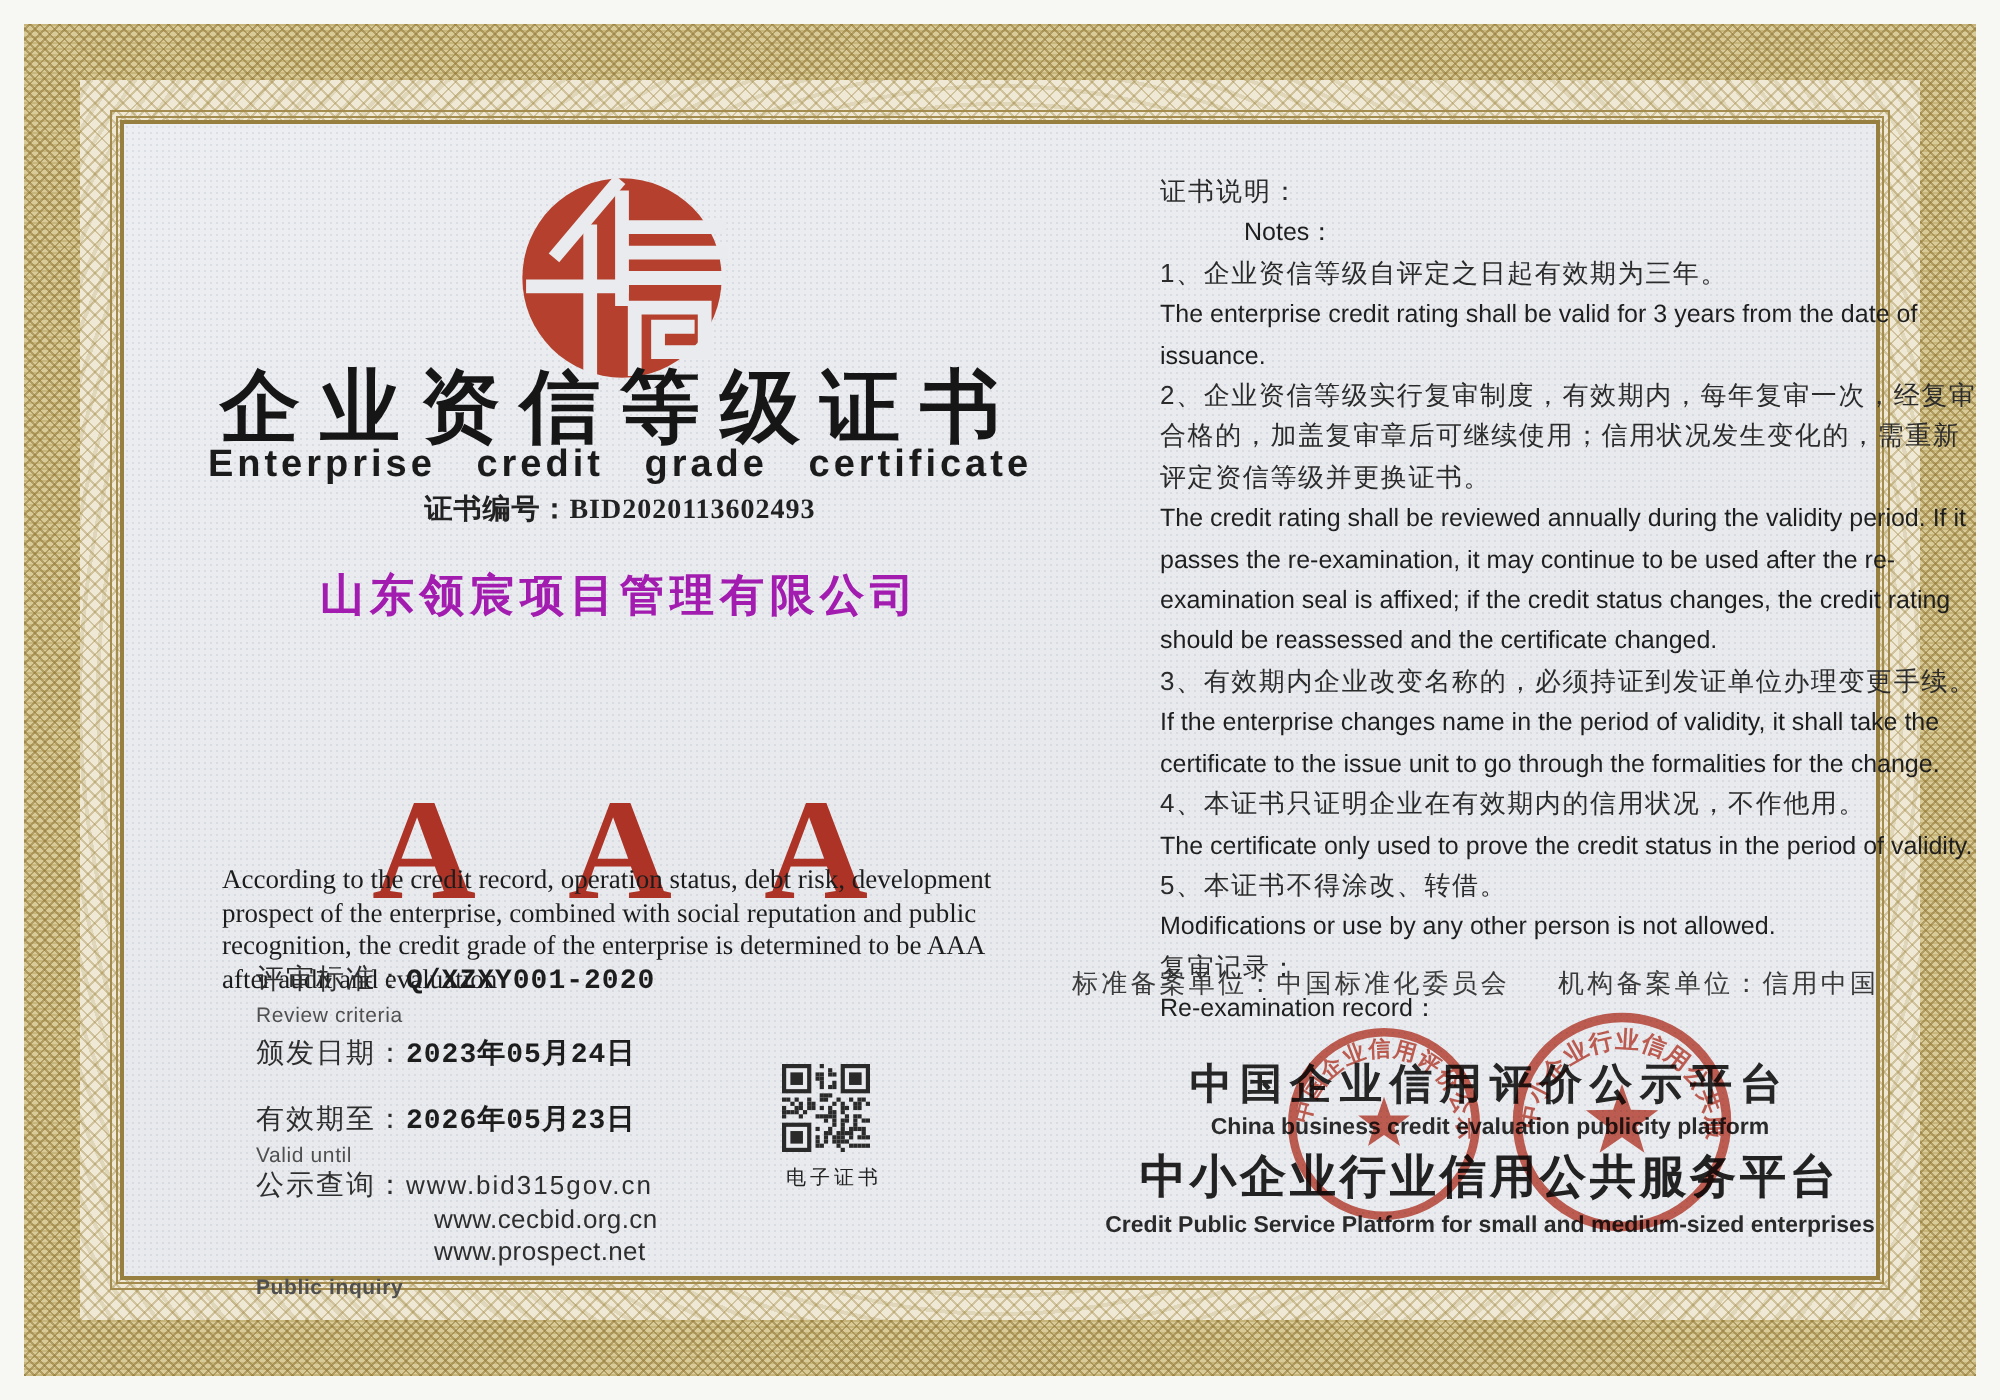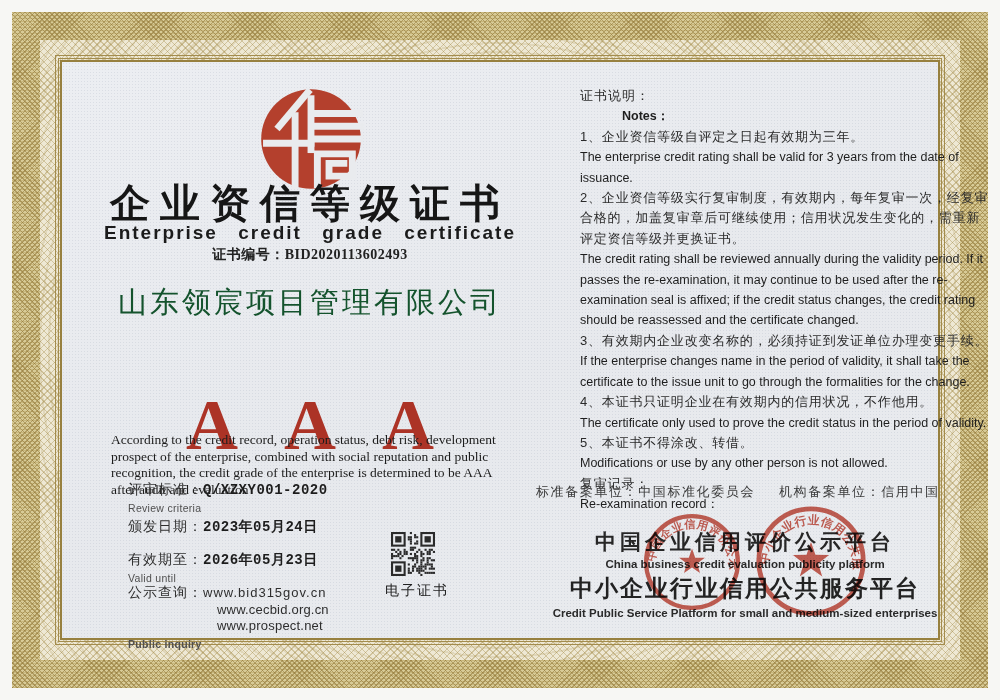--- a/index.html
+++ b/index.html
@@ -28,45 +28,45 @@
   
   .abs{position:absolute;}
   .ctr{text-align:center;}
   
   .logo{left:258px;top:86px;width:106px;height:106px;}
   .title-cn{left:85px;top:176px;width:450px;font-size:40px;font-weight:bold;letter-spacing:10px;color:#161616;
             font-family:"Liberation Sans","DejaVu Sans",sans-serif;}
   .title-en{left:85px;top:222px;width:450px;font-size:19px;font-weight:600;letter-spacing:2px;word-spacing:13px;color:#1b1b1b;}
   .certno{left:85px;top:246px;width:450px;font-size:14px;font-weight:bold;letter-spacing:.5px;color:#222;
           font-family:"Liberation Serif","DejaVu Serif",serif;}
-  .company{left:85px;top:283px;width:450px;font-size:29px;font-weight:normal;letter-spacing:3px;color:#14532d;}
+  .company{left:85px;top:283px;width:450px;font-size:22px;font-weight:bold;letter-spacing:3px;color:#a21caf;}
   .intro-cn{left:112px;top:318px;width:402px;font-size:16px;font-weight:600;line-height:21.5px;
             letter-spacing:1.5px;text-align:justify;color:#1a1a1a;}
   .grade{left:85px;top:356px;width:450px;font-size:72px;font-weight:bold;color:#ac3326;
          font-family:"Liberation Serif","DejaVu Serif",serif;margin-top:28px;}
   .grade span{letter-spacing:46px;margin-right:-46px;}
   .intro-en{left:111px;top:432px;width:406px;font-size:13.5px;line-height:16.5px;color:#1c1c1c;
             font-family:"Liberation Serif","DejaVu Serif",serif;}
   
   .field{left:128px;width:300px;}
   .field .row{font-size:14px;letter-spacing:1px;color:#2e2e2e;}
   .field .row b{font-weight:bold;color:#1d1d1d;letter-spacing:.5px;font-family:Liberation Mono, monospace;}
   .field .sub{font-size:10.5px;color:#4f4f4f;margin-top:3px;letter-spacing:.3px;}
   .field .url{font-size:13px;color:#2e2e2e;line-height:15.5px;padding-left:89px;letter-spacing:.2px;}
   .f1{top:481px;} .f2{top:518px;} .f3{top:551px;} .f4{top:584px;}
   .f4 .sub{font-weight:bold;margin-top:5px;}
   .eqr{left:391px;top:532px;width:44px;height:44px;}
-  .eqr-label{left:372px;top:582px;width:90px;font-size:14px;letter-spacing:2px;color:#222;text-align:center;}
+  .eqr-label{left:372px;top:582px;width:90px;font-size:10px;letter-spacing:2px;color:#222;text-align:center;}
   
   .notes{left:536px;top:86px;width:412px;font-size:13px;line-height:20.4px;color:#2b2b2b;margin-left:44px;}
   .notes p{margin:0;}
   .notes .cn{letter-spacing:.8px;}
   .notes .en{font-size:12.5px;color:#1e1e1e;letter-spacing:0;}
   .notes .hdr{letter-spacing:1px;}
-  .notes .hdr-en{font-weight:bold;padding-left:42px;}
+  .notes .hdr-en{font-weight:normal;padding-left:42px;}
   
   .filing{left:536px;top:483px;width:412px;display:flex;gap:24px;font-size:13px;letter-spacing:1.6px;
           color:#3a3a3a;font-weight:500;}
   .platform{left:540px;top:528px;width:410px;text-align:center;}
   .platform .p1{font-size:21px;font-weight:bold;letter-spacing:4px;color:#262626;margin:0;}
   .platform .e1{font-size:11.5px;font-weight:bold;color:#2a2a2a;margin:2px 0 3px 0;text-align:center;}
   .platform .p2{font-size:23px;font-weight:bold;letter-spacing:2px;color:#222;margin:0;}
   .platform .e2{font-size:11.5px;font-weight:bold;color:#2a2a2a;margin-top:3px;}
   .stamp{mix-blend-mode:multiply;opacity:.8;}
   .stampL{left:641px;top:511px;width:102px;height:102px;}

